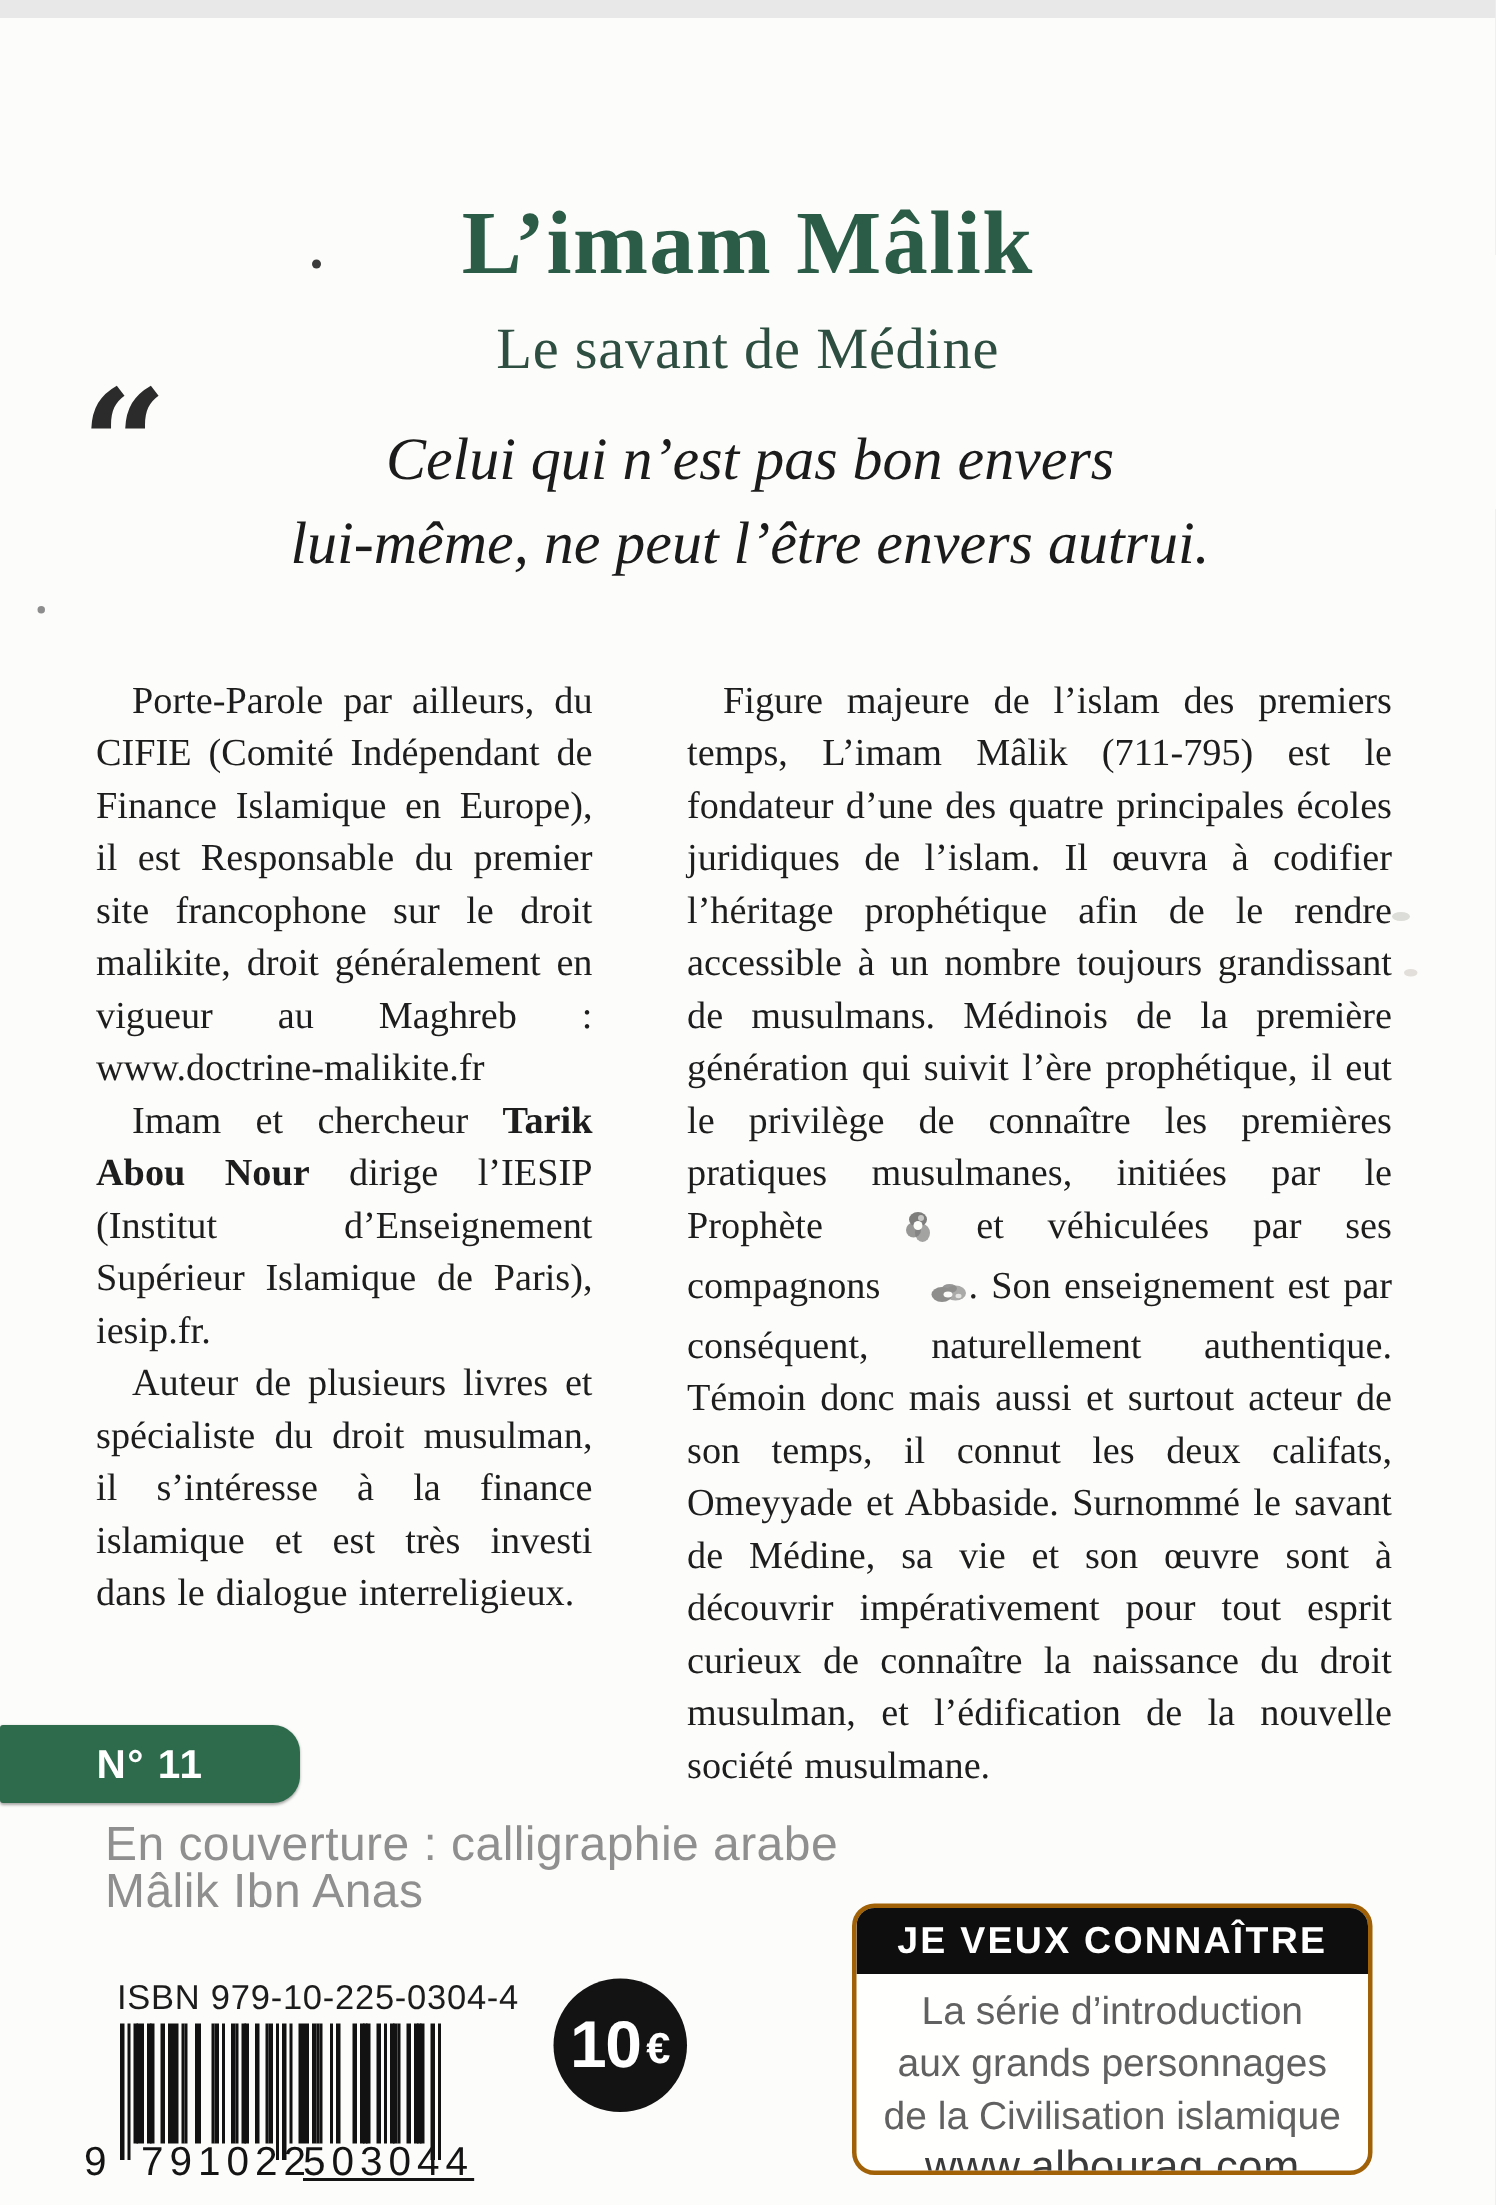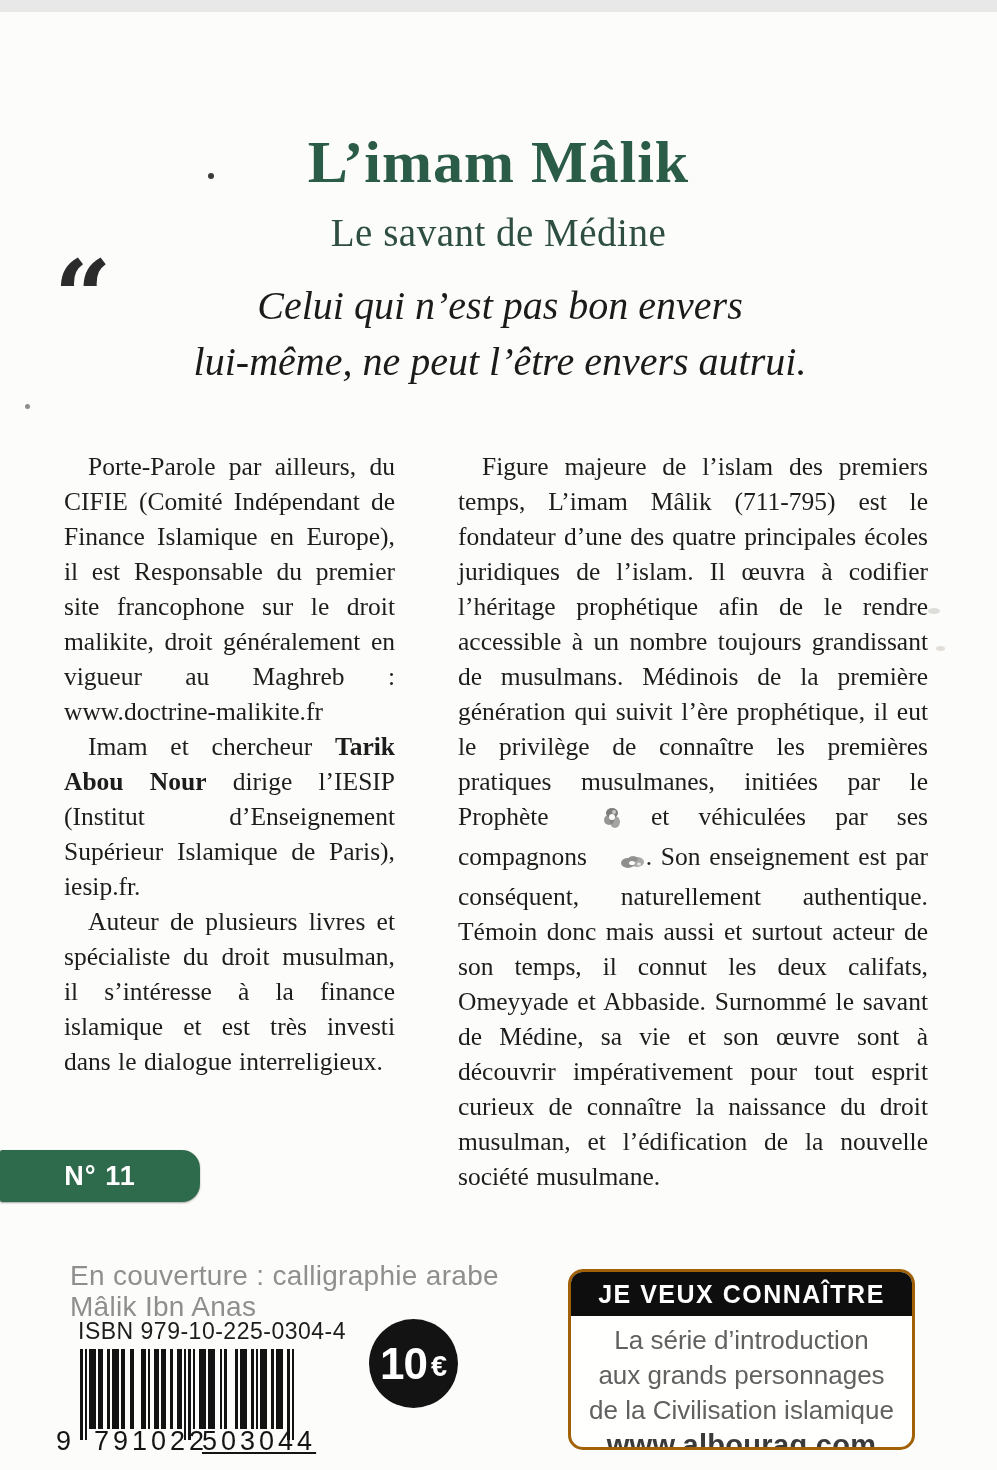--- a/index.html
+++ b/index.html
@@ -31,22 +31,22 @@
 
   
   .badge{position:absolute;left:0;top:1138px;width:200px;height:52px;
          background:#2e6b4c;border-radius:2px 18px 18px 2px;
          box-shadow:0 1px 2px rgba(0,0,0,.35);
          display:flex;align-items:center;justify-content:center;}
   .badge span{font-family:"Liberation Sans",sans-serif;font-weight:bold;
               font-size:27px;color:#ffffff;letter-spacing:1px;}
 
   
-  .credit{position:absolute;left:70px;top:1248px;font-family:"Liberation Sans",sans-serif;
-          font-size:28px;line-height:31px;color:#8f8f8f;letter-spacing:.3px;}
+  .credit{position:absolute;left:70px;top:1202px;font-family:"Liberation Sans",sans-serif;
+          font-size:32px;line-height:31px;color:#8f8f8f;letter-spacing:.3px;}
 
   
   .isbn-label{position:absolute;left:78px;top:1306px;font-family:"Liberation Sans",sans-serif;
               font-size:23px;color:#1c1c1c;letter-spacing:.5px;}
   .barcode{position:absolute;left:80px;top:1337px;width:214px;height:92px;}
   .barcode .bar{position:absolute;top:0;height:80px;background:#121212;}
   .barcode .bar.tall{height:91px;}
   .bdigits{position:absolute;top:1414px;font-family:"Liberation Sans",sans-serif;
            font-size:27px;color:#141414;}
   .bd-lead{left:56px;}
@@ -63,21 +63,21 @@
   
   .pubbox{position:absolute;left:568px;top:1257px;width:347px;height:181px;
           border:3px solid #a16207;border-radius:15px;background:#fffffe;
           overflow:hidden;box-sizing:border-box;}
   .pubbox-head{height:44px;background:#0e0e0e;display:flex;align-items:center;
                justify-content:center;}
   .pubbox-head span{font-family:"Liberation Sans",sans-serif;font-weight:bold;
                     font-size:25px;letter-spacing:1.5px;color:#ffffff;}
   .pubbox-body{padding-top:7px;text-align:center;font-family:"Liberation Sans",sans-serif;
                font-size:26px;line-height:35px;color:#616161;}
-  .pubbox-site{font-size:29px;font-weight:bold;color:#3a3a3a;letter-spacing:.3px;}
+  .pubbox-site{font-size:29px;font-weight:normal;color:#3a3a3a;letter-spacing:.3px;}
 
   
   .speck{position:absolute;border-radius:50%;}
   .speck1{left:208px;top:161px;width:6px;height:6px;background:#3a3a3a;}
   .speck2{left:25px;top:392px;width:5px;height:5px;background:#8d8d8d;}
   .speck3{left:928px;top:596px;width:12px;height:6px;background:#dcdcd8;}
   .speck4{left:936px;top:634px;width:9px;height:5px;background:#e2dfda;}
 </style>
 </head>
 <body>

